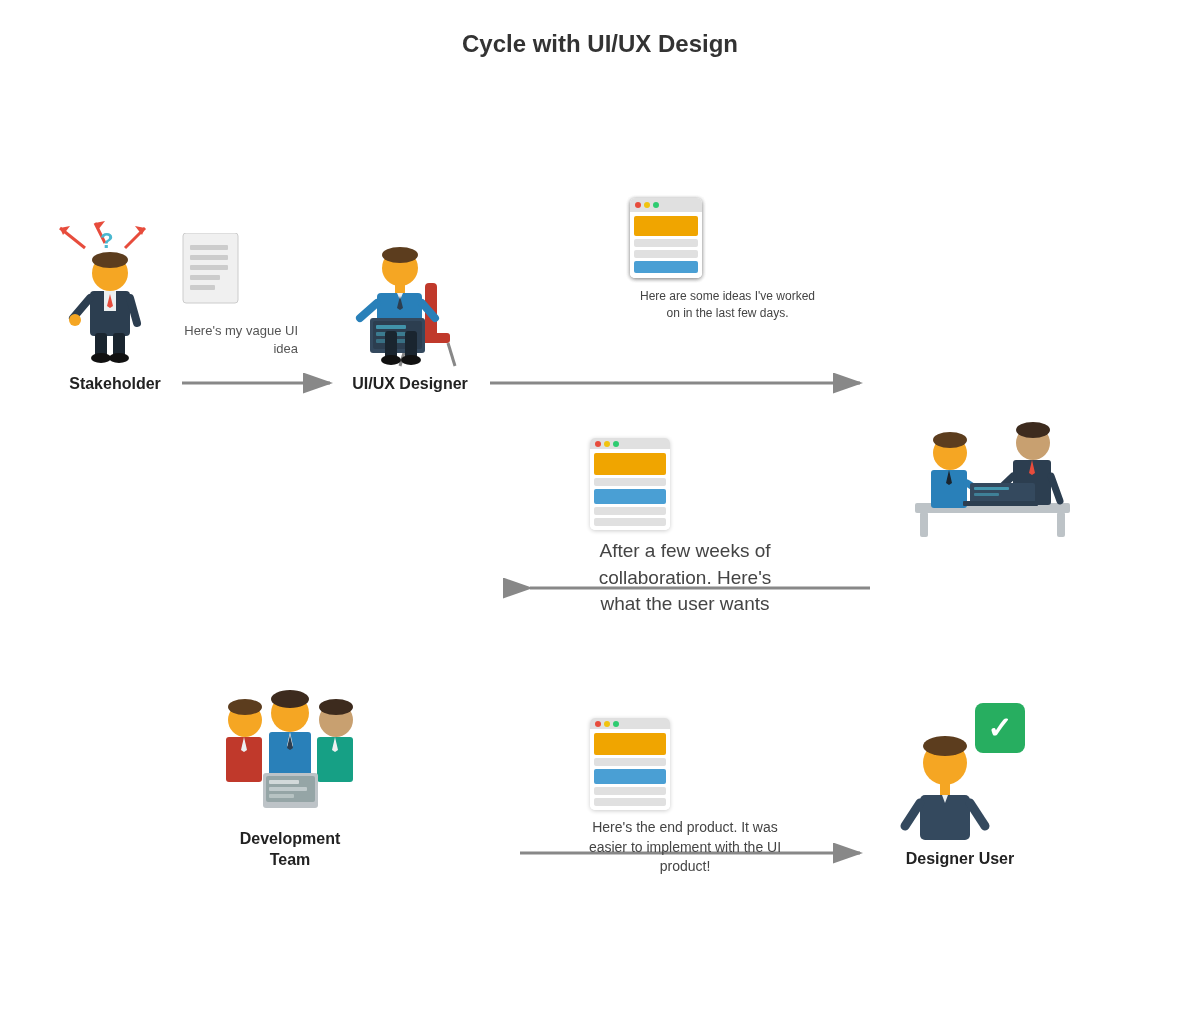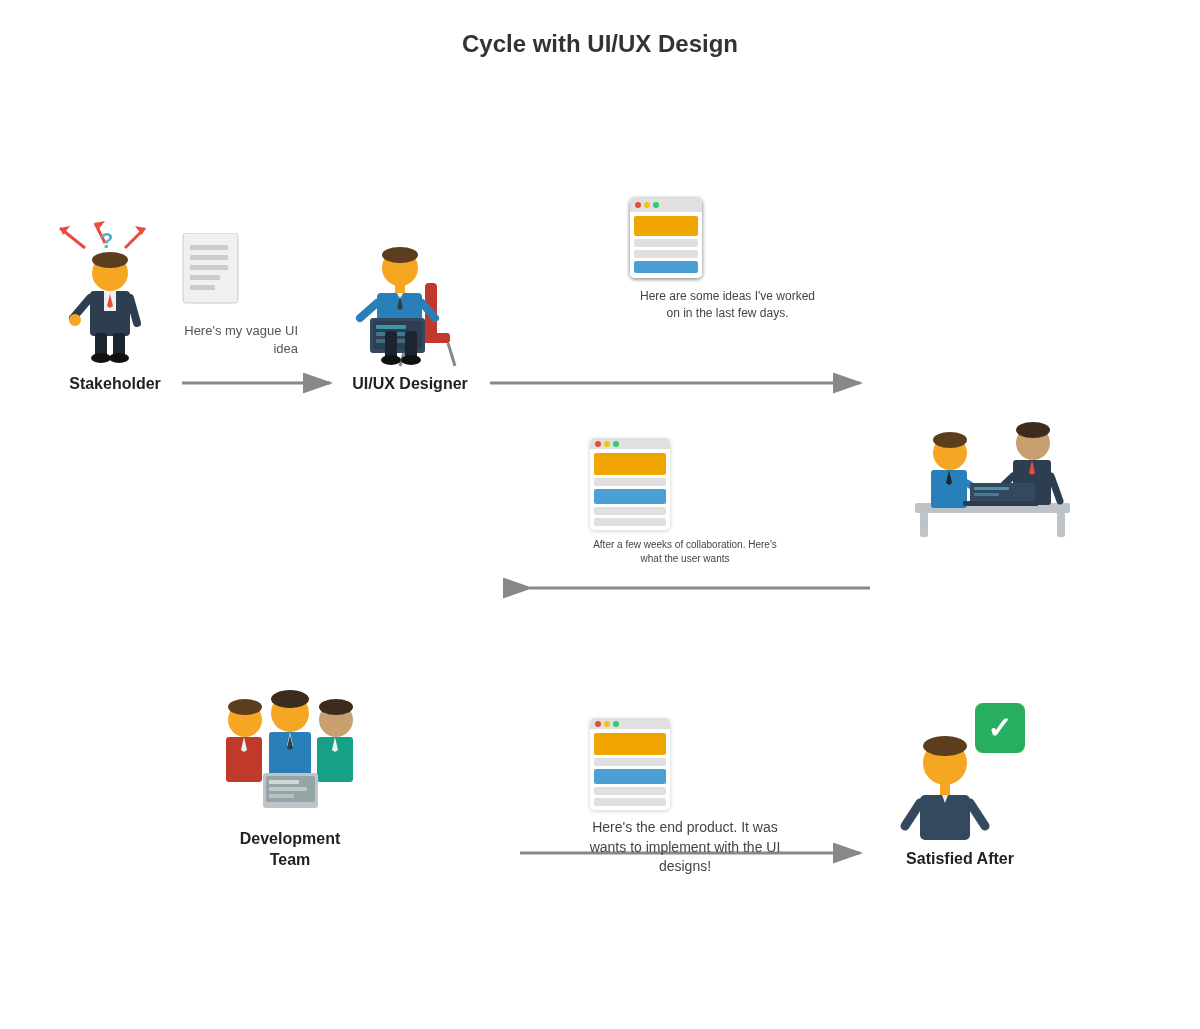--- a/index.html
+++ b/index.html
@@ -313,21 +313,21 @@
       <div class="browser-body">
         <div class="browser-row" style="background:#f0a500; height:22px;"></div>
         <div class="browser-row" style="background:#e0e0e0;"></div>
         <div class="browser-row" style="background:#4a9fd4; height:15px;"></div>
         <div class="browser-row" style="background:#e0e0e0;"></div>
         <div class="browser-row" style="background:#e0e0e0;"></div>
       </div>
     </div>
   </div>
 
-  <div class="callout" style="left:590px; top:460px; max-width:190px; font-size:10px;">After a few weeks of collaboration. Here's what the user wants</div>
+  <div class="callout" style="left:590px; top:460px; max-width:190px; font-size:19px;">After a few weeks of collaboration. Here's what the user wants</div>
 
   <div class="actor" style="left:190px; top:600px; width:200px;">
     <svg width="175" height="145" viewBox="0 0 175 145" class="figure">
 
       <circle cx="42" cy="42" r="17" fill="#f5a623"></circle>
       <ellipse cx="42" cy="29" rx="17" ry="8" fill="#5c3d1e"></ellipse>
       <rect x="23" y="59" width="36" height="45" rx="3" fill="#c0392b"></rect>
       <polygon points="41,59 38,72 41,74 44,72" fill="#ecf0f1"></polygon>
 
       <circle cx="87" cy="35" r="19" fill="#f5a623"></circle>
@@ -361,21 +361,21 @@
       <div class="browser-body">
         <div class="browser-row" style="background:#f0a500; height:22px;"></div>
         <div class="browser-row" style="background:#e0e0e0;"></div>
         <div class="browser-row" style="background:#4a9fd4; height:15px;"></div>
         <div class="browser-row" style="background:#e0e0e0;"></div>
         <div class="browser-row" style="background:#e0e0e0;"></div>
       </div>
     </div>
   </div>
 
-  <div class="callout" style="left:585px; top:740px; max-width:200px; font-size:14px;">Here's the end product. It was wants to implement with the UI designs!</div>
+  <div class="callout" style="left:585px; top:740px; max-width:200px; font-size:14px;">Here's the end product. It was easier to implement with the UI product!</div>
 
   <div class="actor" style="left:880px; top:620px; width:160px;">
     <div style="position:relative; width:140px; height:145px;">
       <svg width="140" height="145" viewBox="0 0 140 145" class="figure">
 
         <rect x="85" y="5" width="50" height="50" rx="8" fill="#27ae60"></rect>
         <text x="110" y="40" font-size="30" fill="white" text-anchor="middle" font-weight="bold">✓</text>
 
         <circle cx="55" cy="65" r="22" fill="#f5a623"></circle>
 
@@ -384,16 +384,16 @@
         <rect x="50" y="85" width="10" height="12" fill="#f5a623"></rect>
 
         <rect x="30" y="97" width="50" height="45" rx="5" fill="#34495e"></rect>
 
         <polygon points="52,97 58,97 55,105" fill="#ecf0f1"></polygon>
 
         <line x1="30" y1="105" x2="15" y2="128" stroke="#34495e" stroke-width="9" stroke-linecap="round"></line>
         <line x1="80" y1="105" x2="95" y2="128" stroke="#34495e" stroke-width="9" stroke-linecap="round"></line>
       </svg>
     </div>
-    <span class="actor-label">Satisfied After</span>
+    <span class="actor-label">Designer User</span>
   </div>
 
 </div>
 
 </body></html>

